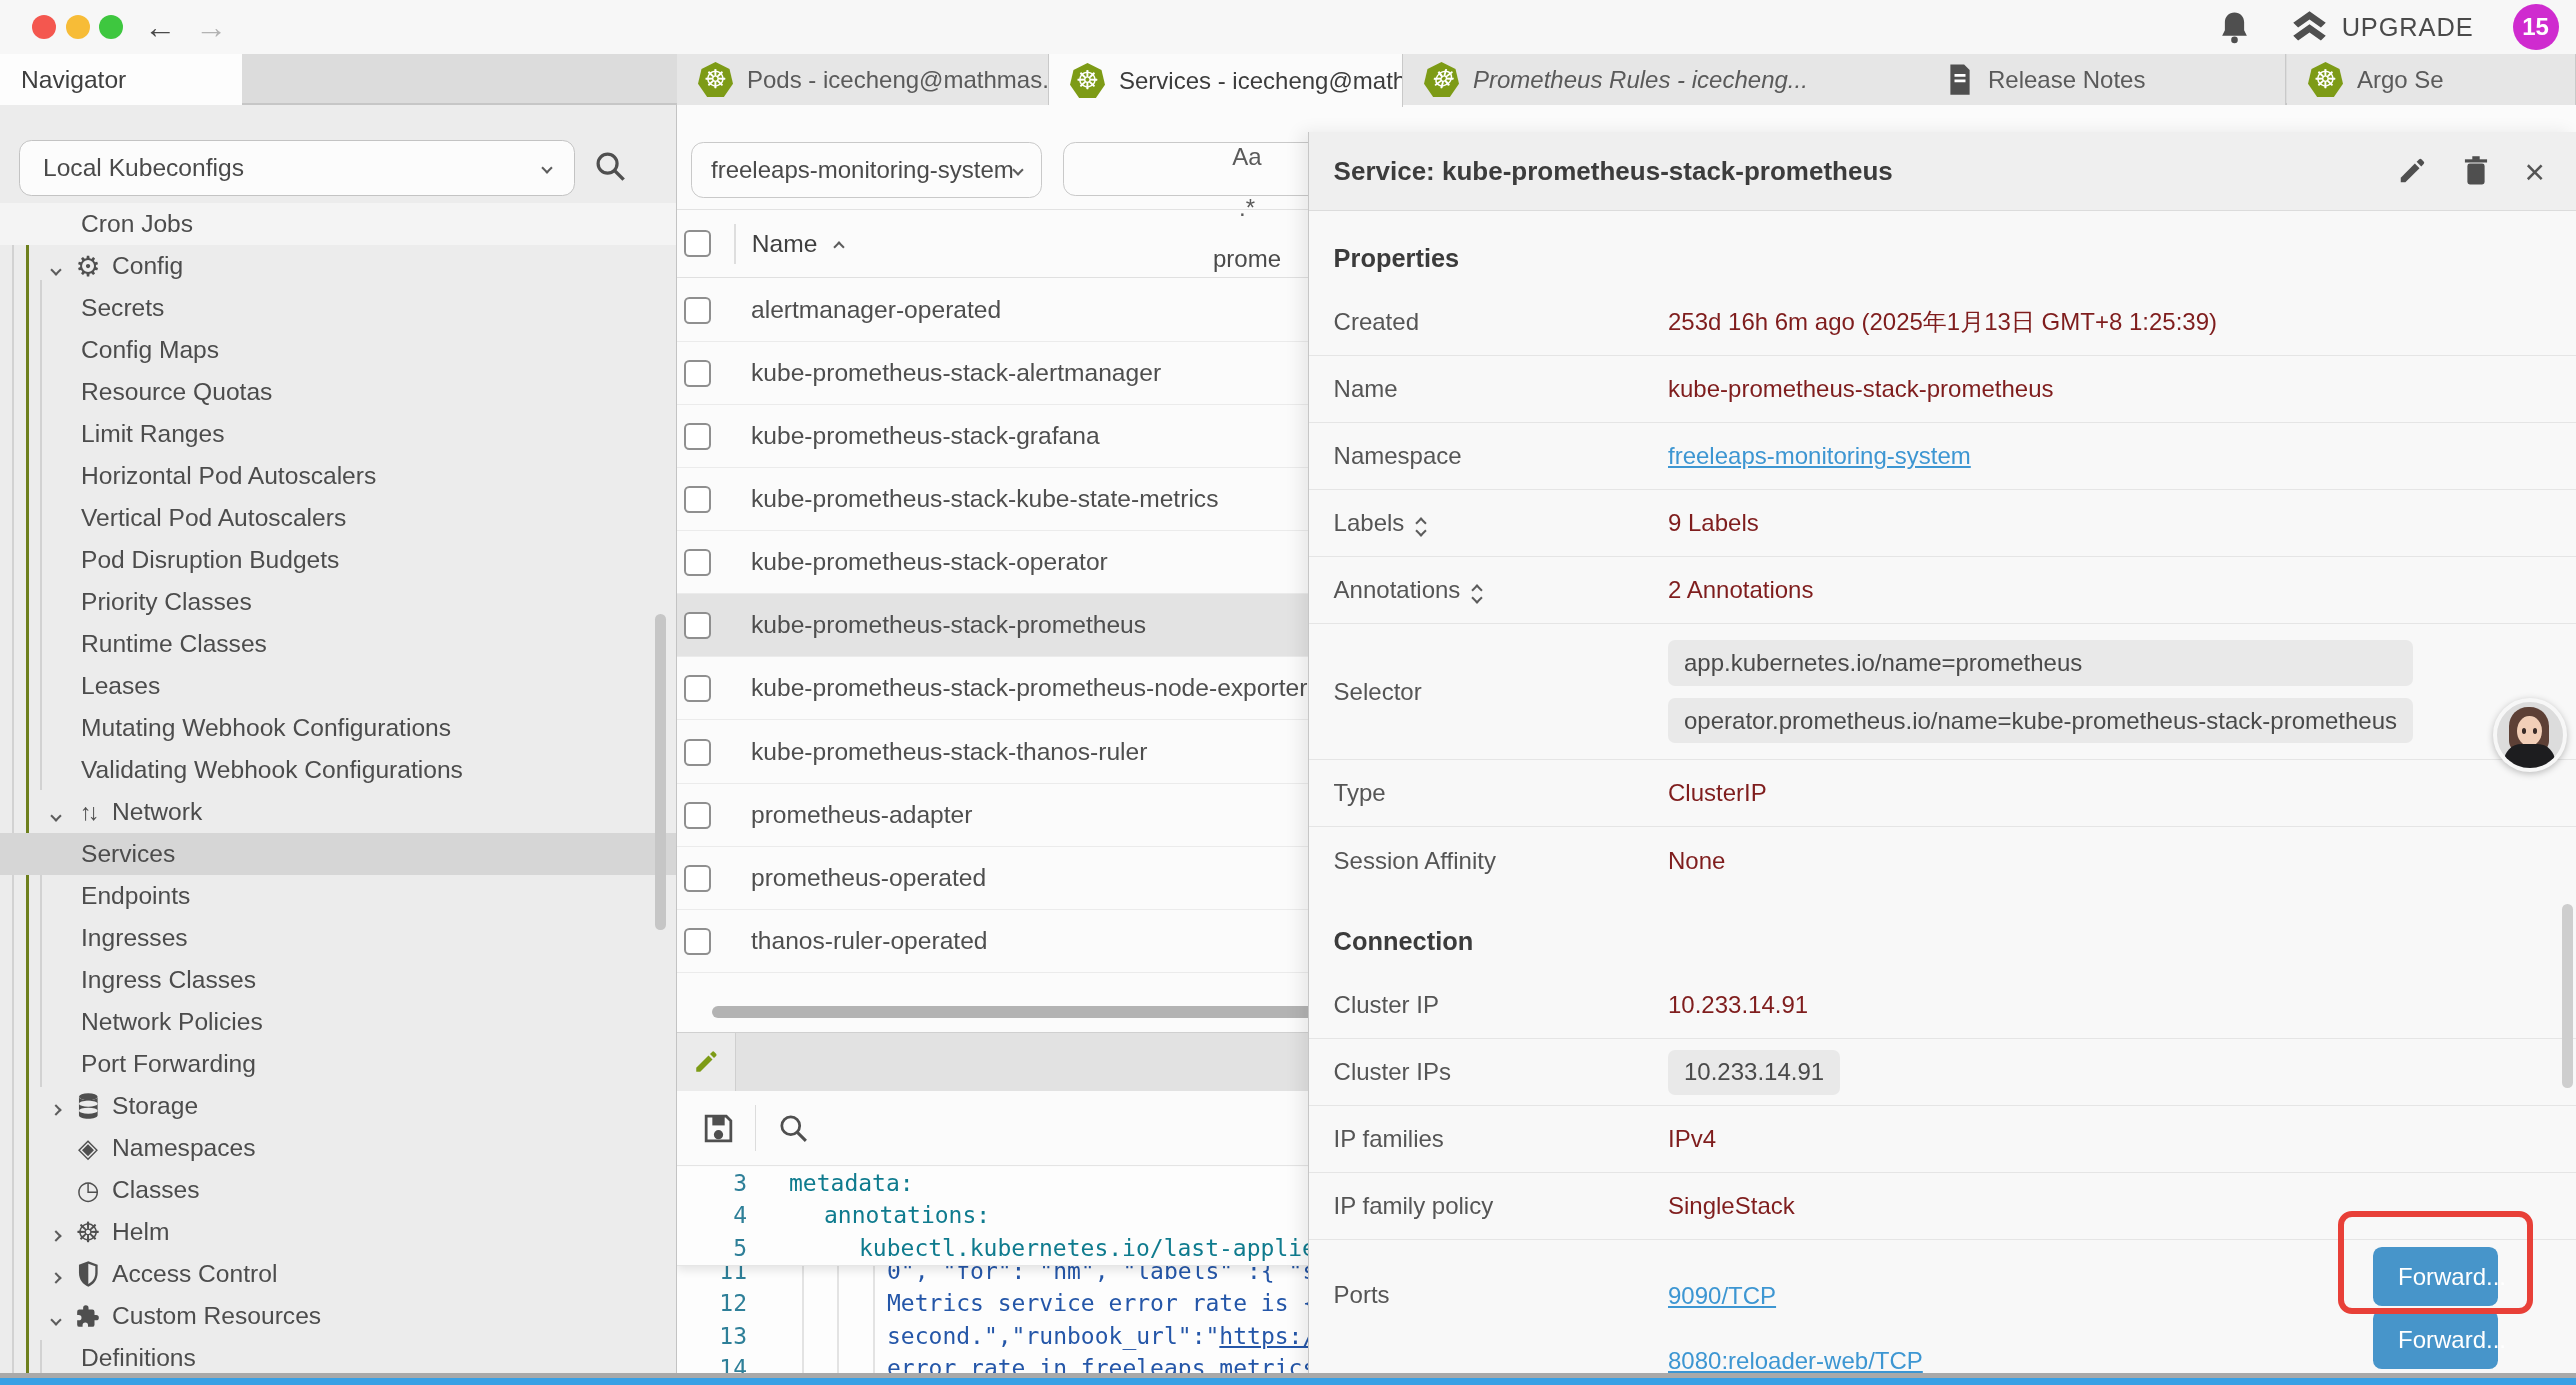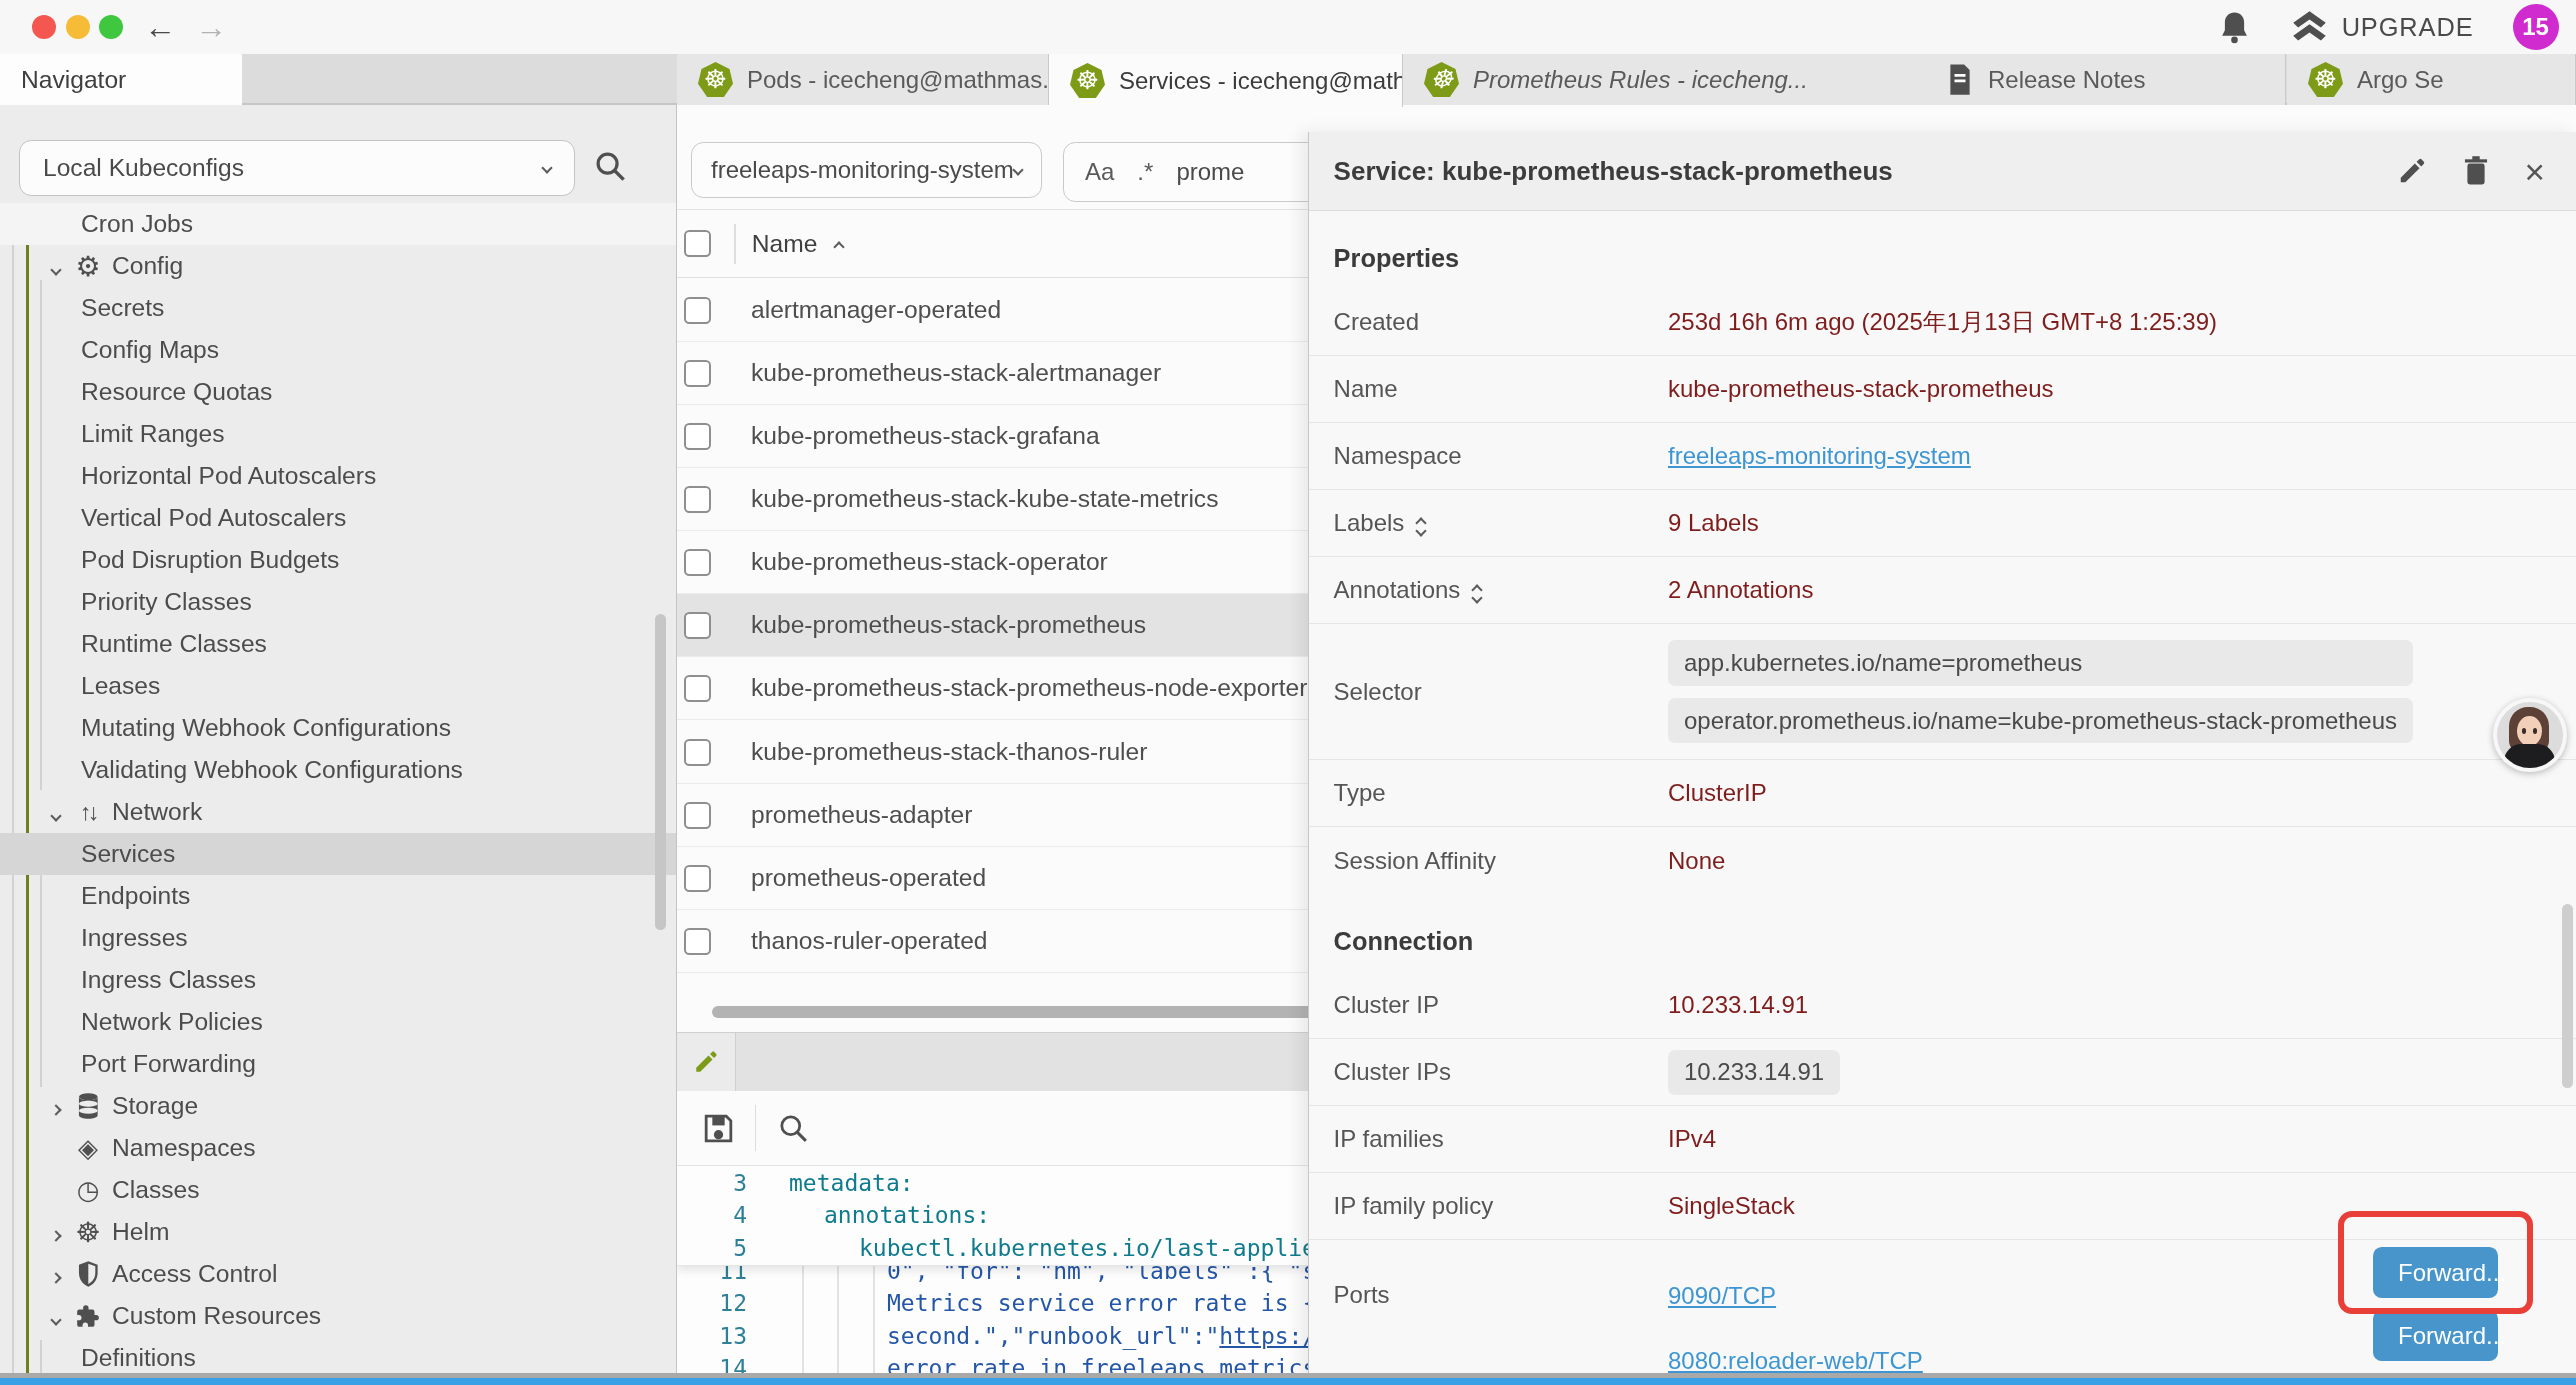--- a/index.html
+++ b/index.html
@@ -49,21 +49,21 @@
   .side-item .chevslot { position:absolute; left:44px; width:23px; text-align:center; }
   .side-item .iconslot { position:absolute; left:72px; width:32px; height:32px; display:flex; align-items:center; justify-content:center; font-size:26px; color:#4f4f4f; }
   .side-item .lbl-child { position:absolute; left:81px; }
   .side-item .lbl-section { position:absolute; left:112px; }
   .side-scrollthumb { position:absolute; right:10.5px; top:509px; width:10.5px; height:316px; background:#c6c6c6; border-radius:5.3px; }
 
   
   .mainpane { position:absolute; left:677px; top:105px; width:1899px; height:1280px; background:#fbfbfb; overflow:hidden; }
   .list-toolbar { position:absolute; left:0; top:0; width:1899px; height:105px; border-bottom:1.8px solid #e2e2e2; }
   .ns-select { position:absolute; left:14px; top:37px; width:351px; height:56px; background:#fcfcfc; border:1.8px solid #c9c9c9; border-radius:12.3px; display:flex; align-items:center; justify-content:space-between; padding:0 19px; font-size:24px; color:#4a4a4a; }
-  .filter-box { position:absolute; left:386px; top:37px; width:368px; height:60px; background:#fcfcfc; border:1.8px solid #c9c9c9; border-radius:12.3px; display:flex; align-items:center; gap:23px; padding:0 21px; font-size:24px; color:#4a4a4a; }
+  .filter-box { position:absolute; left:386px; top:37px; width:368px; height:54px; background:#fcfcfc; border:1.8px solid #c9c9c9; border-radius:12.3px; display:flex; align-items:center; gap:23px; padding:0 21px; font-size:24px; color:#4a4a4a;flex-direction:column; }
   .filter-box .tglicon { color:#5a5a5a; font-size:24px; }
   .checkbox { width:27px; height:27px; border:2.2px solid #8f8f8f; border-radius:5.3px; background:#fff; }
   .thead { position:absolute; left:0; top:105px; width:1899px; height:68px; border-bottom:1.8px solid #e0e0e0; display:flex; align-items:center; font-size:24.6px; color:#3f3f3f; }
   .thead .checkbox { margin-left:7px; }
   .thead .coldiv { width:1.8px; height:40px; background:#dedede; margin-left:23px; }
   .thead .colname { margin-left:16px; }
   .thead .sort { margin-left:17.5px; margin-top:7px; }
   .trow { position:absolute; left:0; width:1899px; height:63px; display:flex; align-items:center; font-size:24.6px; color:#4e4e4e; border-bottom:1.8px solid #ebebeb; background:#fbfbfb; }
   .trow.selected { background:#e3e3e3; }
   .trow .checkbox { margin-left:7px; }
@@ -96,21 +96,21 @@
   .d-heading { font-size:25.4px; font-weight:bold; color:#3b3b3b; padding:33px 0 16px 24.6px; }
   .d-row { position:relative; display:flex; min-height:67px; align-items:center; border-bottom:1.8px solid #e5e5e5; }
   .d-row.nb { border-bottom:none; }
   .d-label { flex:0 0 359px; padding-left:24.6px; font-size:24px; color:#555; display:flex; align-items:center; gap:12.3px; }
   .d-value { font-size:24px; color:#7f1d1d; }
   .d-link { color:#3d96d2; text-decoration:underline; }
   .chip { display:inline-block; background:#e9e9e9; border-radius:7px; padding:8.8px 16px; font-size:24px; color:#4a4a4a; }
   .updown { display:inline-flex; flex-direction:column; gap:3.5px; margin-top:1.8px; }
   .d-ports { position:relative; border-bottom:none; padding:23px 0 35px 0; display:flex; }
   .port-line { display:flex; align-items:center; height:65px; }
-  .fwd-btn { position:absolute; right:79px; width:125px; height:51px; background:#4795ca; border:none; border-radius:8.8px; color:#fff; font-size:24px; font-family:"Liberation Sans",sans-serif;padding-left:25px; }
+  .fwd-btn { position:absolute; right:79px; width:125px; height:59px; background:#4795ca; border:none; border-radius:8.8px; color:#fff; font-size:24px; font-family:"Liberation Sans",sans-serif;padding-left:25px; }
   .red-rect { position:absolute; left:1029px; top:1079px; width:195px; height:103px; border:6.1px solid #e84038; border-radius:14px; z-index:8; pointer-events:none; }
   .panel-scroll { position:absolute; right:3.5px; top:772px; width:10.5px; height:184px; background:#cecece; border-radius:5.3px; }
 
   
   .avatar { position:absolute; left:2493px; top:698px; width:74px; height:74px; border-radius:50%; background:#dcdcdc; border:4.4px solid #f7f7f7; box-shadow:0 1.8px 7px rgba(0,0,0,0.25); z-index:9; overflow:hidden; }
   .avatar .hair { position:absolute; left:12.3px; top:5.3px; width:40px; height:46px; background:#5d4036; border-radius:19px 19px 12.3px 12.3px; }
   .avatar .face { position:absolute; left:20px; top:14px; width:24.6px; height:30px; background:#f2cfb8; border-radius:50%; }
   .avatar .eye { position:absolute; top:26px; width:4.4px; height:6.1px; background:#3a2c28; border-radius:50%; }
   .avatar .body { position:absolute; left:7px; top:42px; width:51px; height:35px; background:#1d1d1f; border-radius:17.5px 17.5px 0 0; }
   .bottom-edge { position:absolute; left:0; top:1373px; width:2576px; height:5.3px; background:#a9a9a9; z-index:10; }

